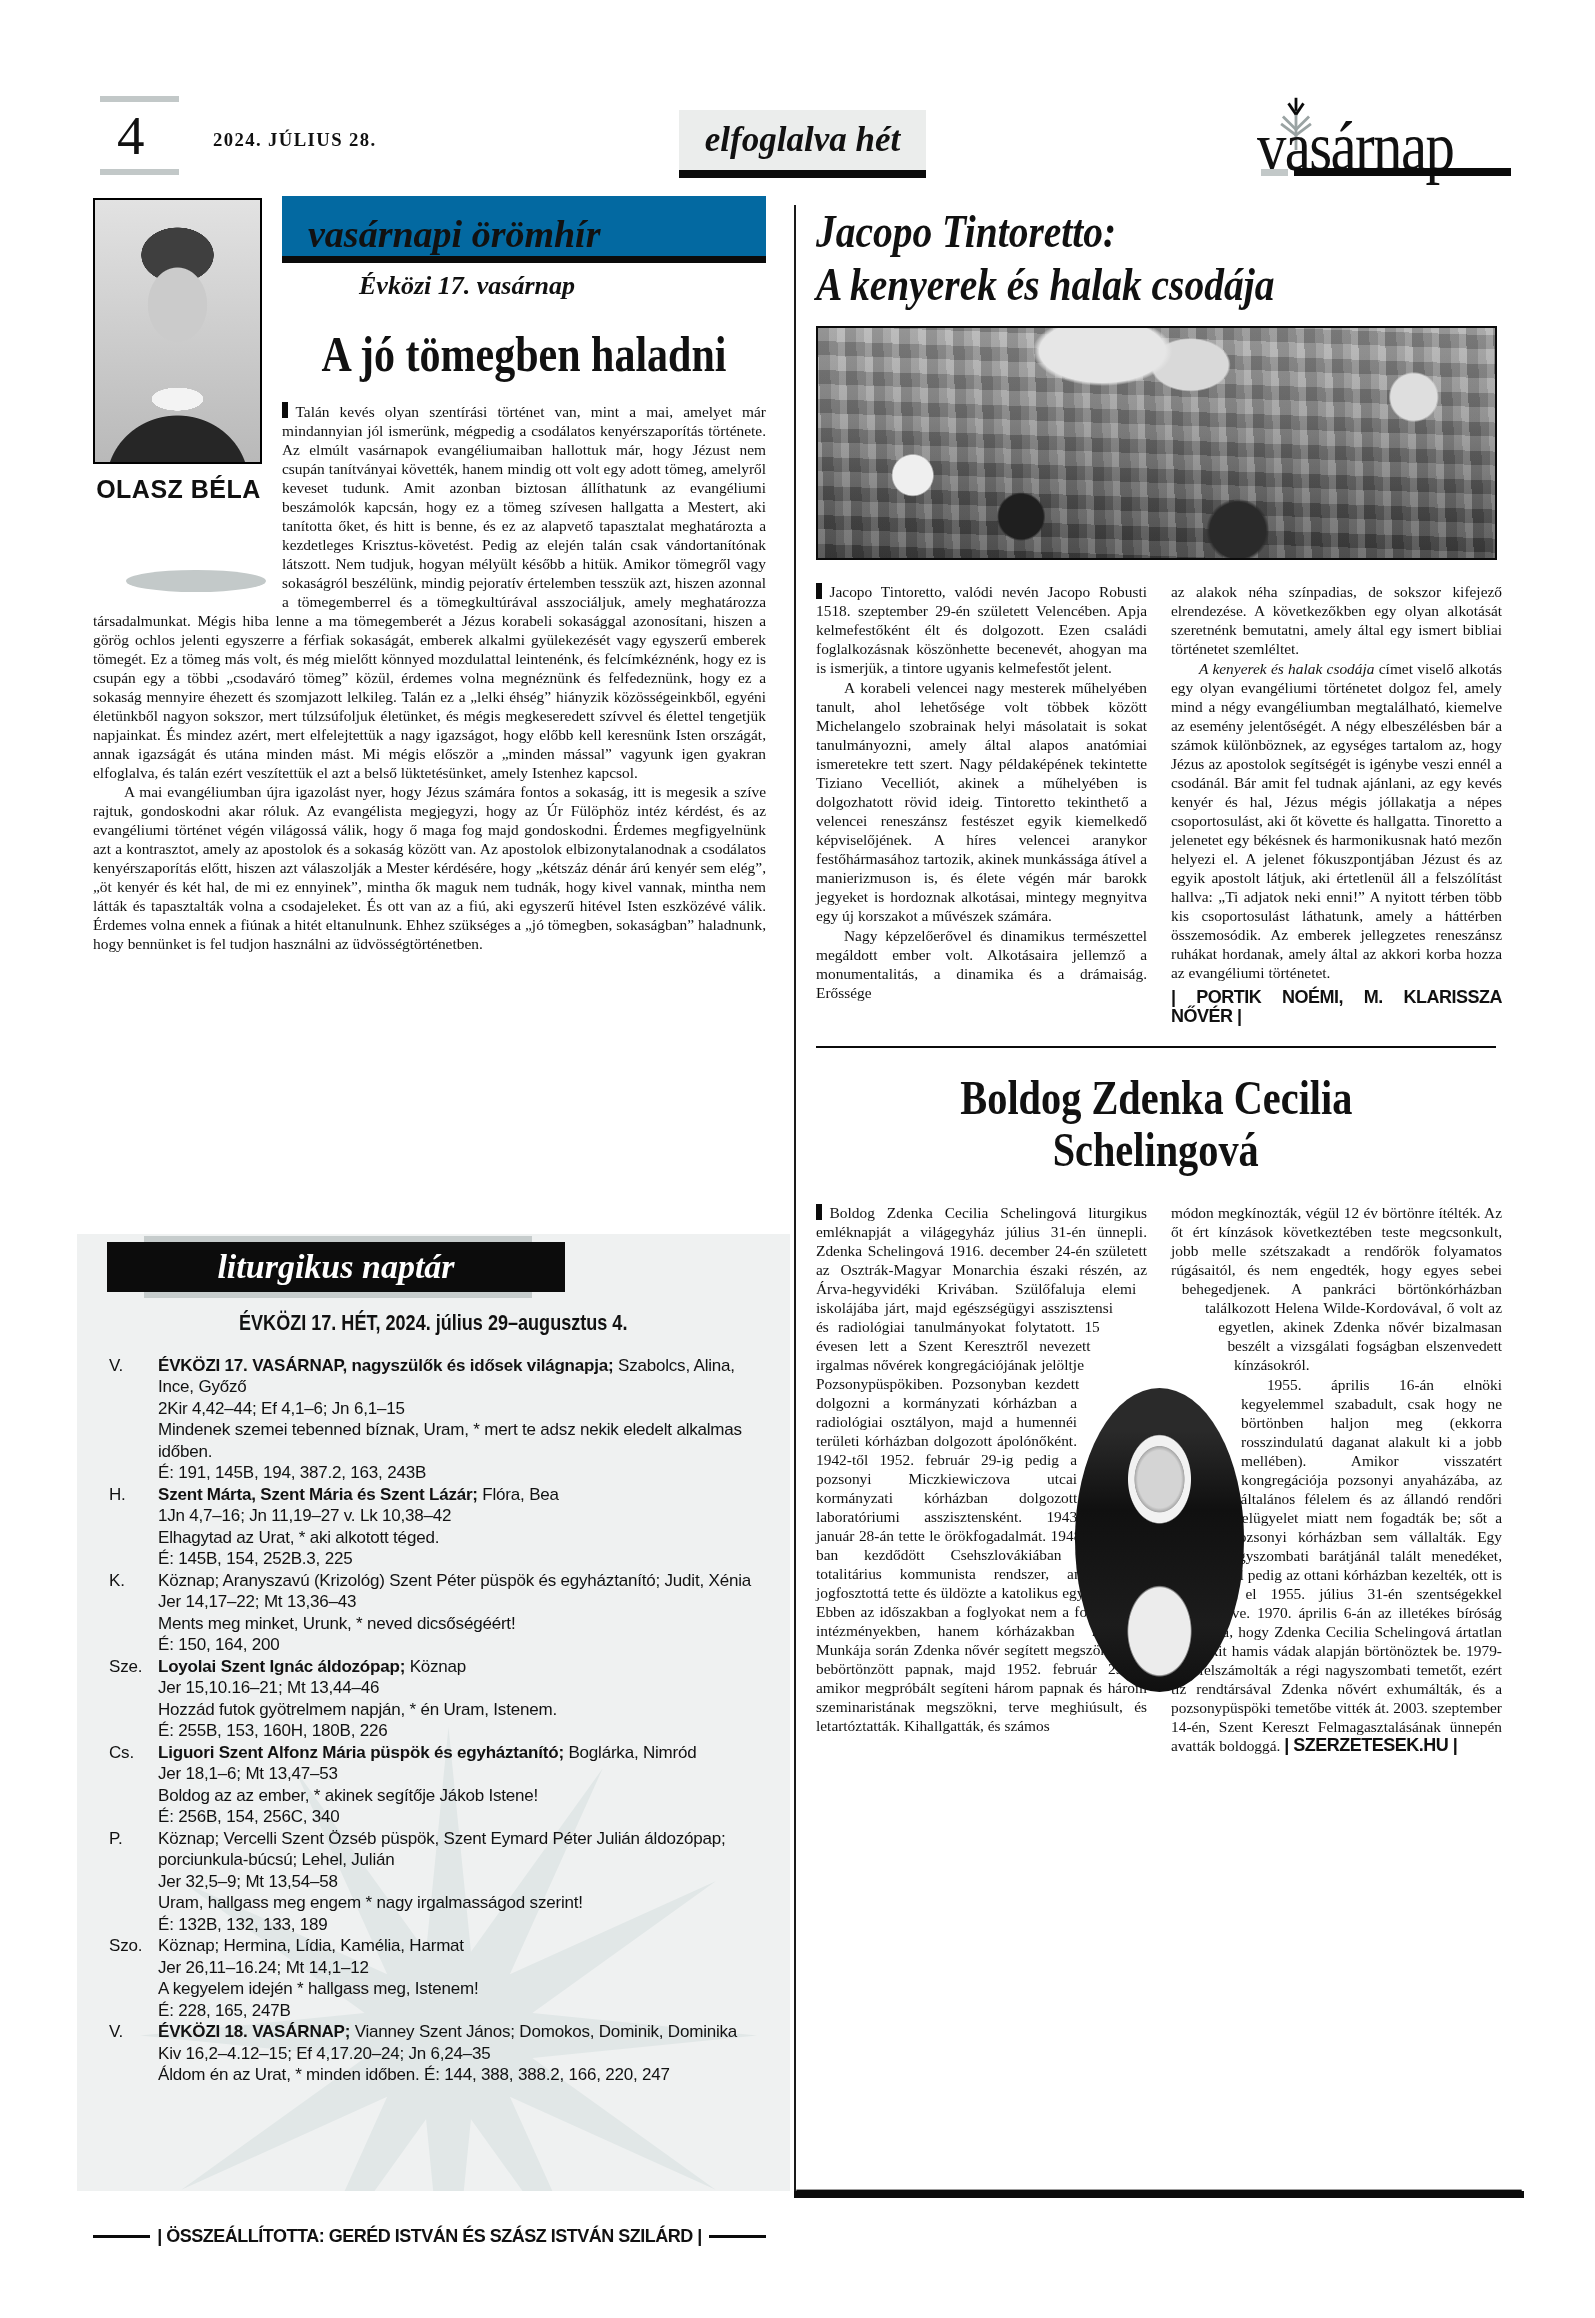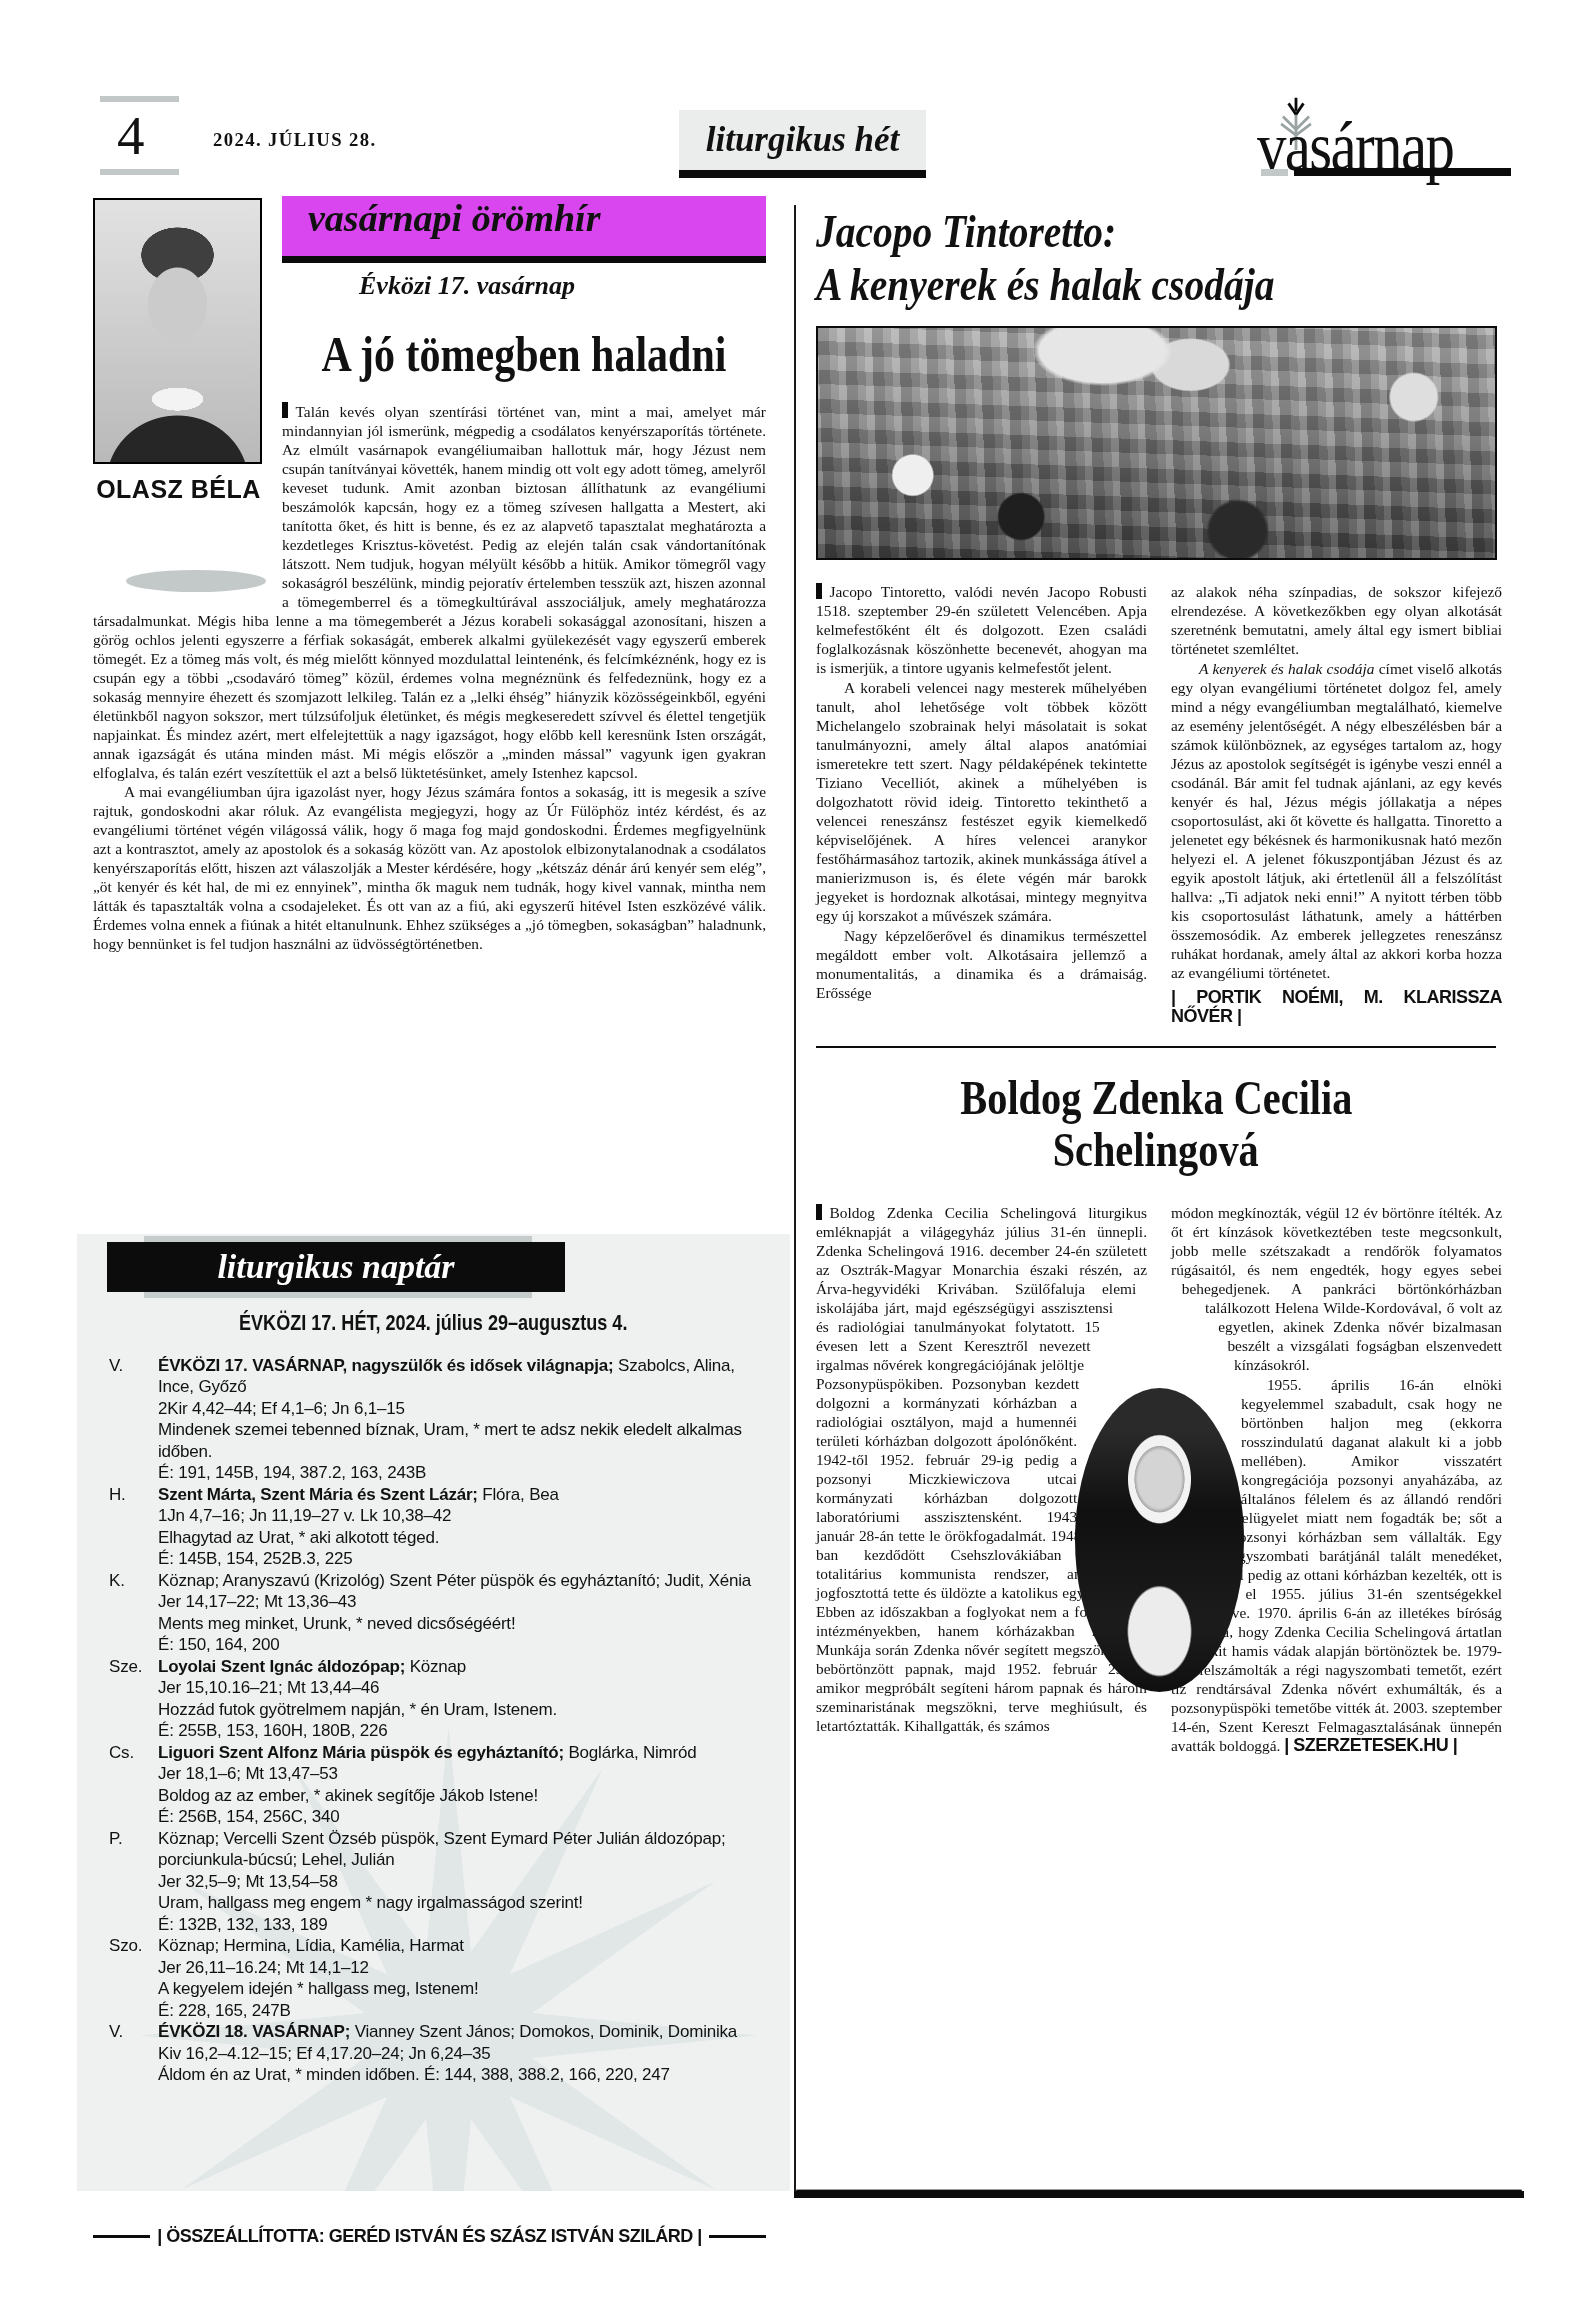--- a/index.html
+++ b/index.html
@@ -28,21 +28,21 @@
     background:
       radial-gradient(ellipse 27px 12px at 50% 76%, #f3f3f3 0 95%, transparent 96%),
       radial-gradient(ellipse 98px 93px at 50% 108%, #262626 0 72%, transparent 73%),
       radial-gradient(ellipse 43px 54px at 50% 40%, #cbcbcb 0 68%, transparent 70%),
       radial-gradient(ellipse 50px 38px at 50% 21%, #3f3f3f 0 72%, transparent 73%),
       linear-gradient(180deg,#e2e2e2,#b9b9b9);}
   #lead .pcap{position:absolute;left:0;top:279px;width:171px;text-align:center;
       font-family:"Liberation Sans",sans-serif;font-weight:700;font-size:25px;letter-spacing:0.5px;}
   #lead .swoosh{position:absolute;left:33px;top:374px;width:140px;height:22.4px;border-radius:50%;
       background:#c3c9c9;}
-  .kickband{margin-left:189px;height:60px;background:#d946ef;display:flex;align-items:flex-start;
+  .kickband{margin-left:189px;height:60px;background:#0369a1;display:flex;align-items:flex-end;
       border-bottom:7px solid #0b0b0b;}
   .kickband span{font-style:italic;font-weight:700;font-size:38px;padding-left:26px;}
   .subkick{margin-left:266px;margin-top:7.5px;font-style:italic;font-weight:700;font-size:26px;}
   .leadtitle{margin-left:189px;margin-top:27px;width:484px;text-align:center;
       font-weight:700;font-size:50px;line-height:1.05;}
   .lead-body{margin-top:21.5px;font-size:15.4px;line-height:19px;text-align:justify;}
   .lead-body .spacer{float:left;width:189px;height:196px;}
   .lead-body p{margin:0;}
   .lead-body p+p{text-indent:31px;}
   .pmark{display:inline-block;width:6px;height:16px;background:#0b0b0b;margin-right:7.5px;
@@ -114,21 +114,21 @@
 </head>
 <body>
 
 <div id="page">
 
   <div class="abs graybar" style="left:100px;top:96px;"></div>
   <div class="abs pagenum">4</div>
   <div class="abs graybar" style="left:100px;top:169px;"></div>
   <div class="abs hdate">2024. JÚLIUS 28.</div>
   <div class="abs secbox">
-    <span>liturgikus hét</span>
+    <span>elfoglalva hét</span>
   </div>
   <div class="abs secrule"></div>
   <svg class="abs" style="left:1268px;top:92px;" width="56" height="61" viewBox="0 0 60 65">
     <g stroke="#9aa3a3" stroke-width="3" fill="none">
       <path d="M30 62 L30 18"></path>
       <path d="M30 40 L16 26"></path>
         <path d="M30 46 L14 34"></path>
       <path d="M30 40 L44 26"></path>
         <path d="M30 46 L46 34"></path>
     </g>

